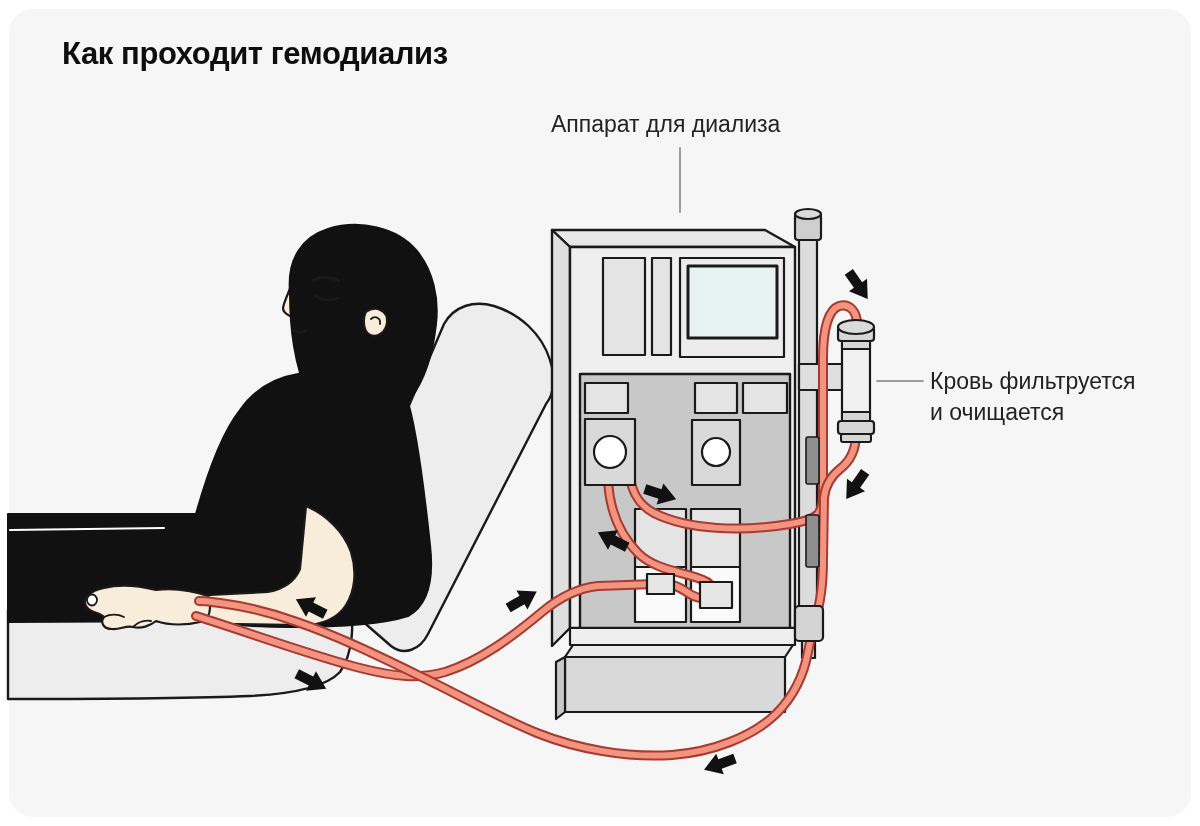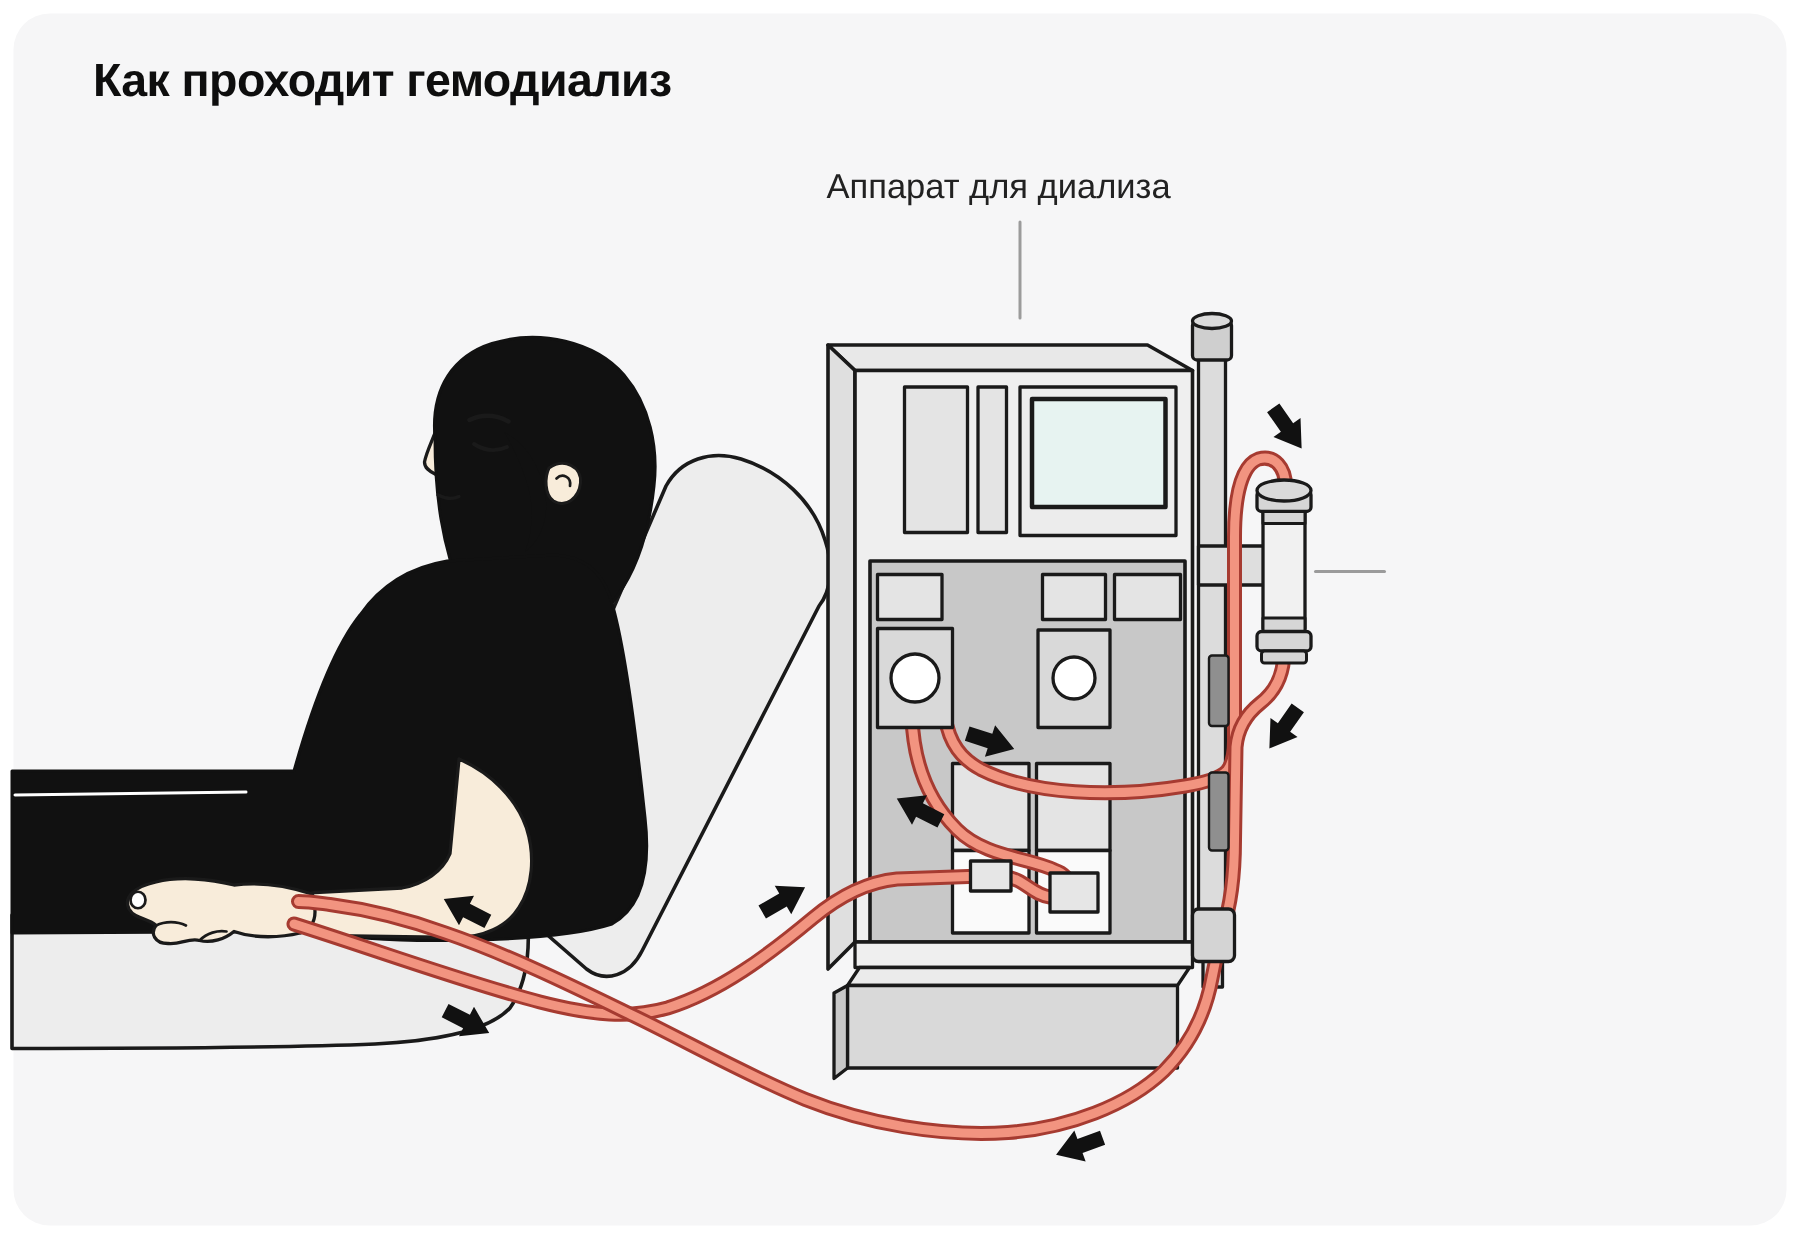--- a/index.html
+++ b/index.html
@@ -200,13 +200,17 @@
       </g>
 
     <g stroke="#9b9b9b" stroke-width="2">
       <path d="M680,148 L680,212"></path>
       <path d="M877,381 L923,381"></path>
     </g>
   </svg>
 
   <div class="title">Как проходит гемодиализ</div>
   <div class="label machine-label">Аппарат для диализа</div>
+  <div class="label filter-label">
+    <span>Кровь фильтруется</span><br>
+    <span>и очищается</span>
+  </div>
 </div>
 
 </body></html>

